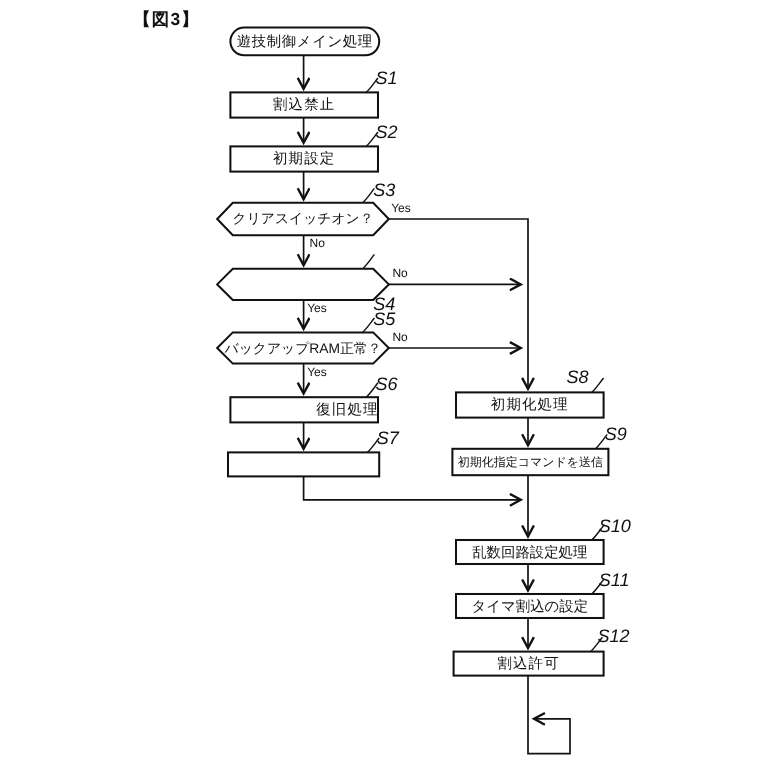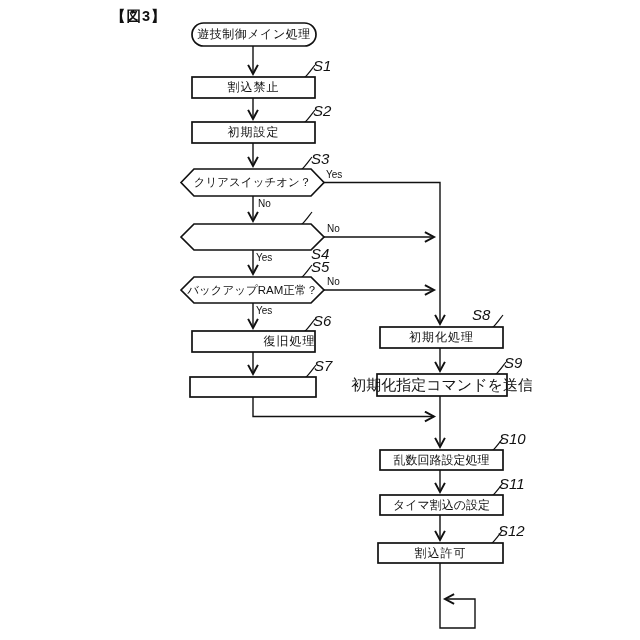--- a/index.html
+++ b/index.html
@@ -7,21 +7,21 @@
     position:relative;width:508px;height:640px;background:#fff;overflow:hidden;
     font-family:"Liberation Sans","DejaVu Sans",sans-serif;color:#111;padding-left:24px;
   }
   #wires{position:absolute;left:0;top:0;width:640px;height:640px;}
   .txt{position:absolute;display:flex;align-items:center;justify-content:center;
        text-align:center;white-space:nowrap;color:#111;}
   .fig-label{font-size:14.5px;font-weight:600;letter-spacing:1px;}
   .node{font-size:12px;letter-spacing:1px;}
   .tight{letter-spacing:0;}
   .hex{font-size:11.5px;letter-spacing:0;}
-  .small{font-size:15px;letter-spacing:0;}
+  .small{font-size:10px;letter-spacing:0;}
   .step-id{position:absolute;font-size:15px;color:#111;font-style:italic;}
   .branch{position:absolute;font-size:10px;color:#111;}
 </style>
 </head>
 <body>
 
 <div id="canvas">
 
   <svg id="wires" viewBox="0 0 640 640" xmlns="http://www.w3.org/2000/svg">
     <defs>

